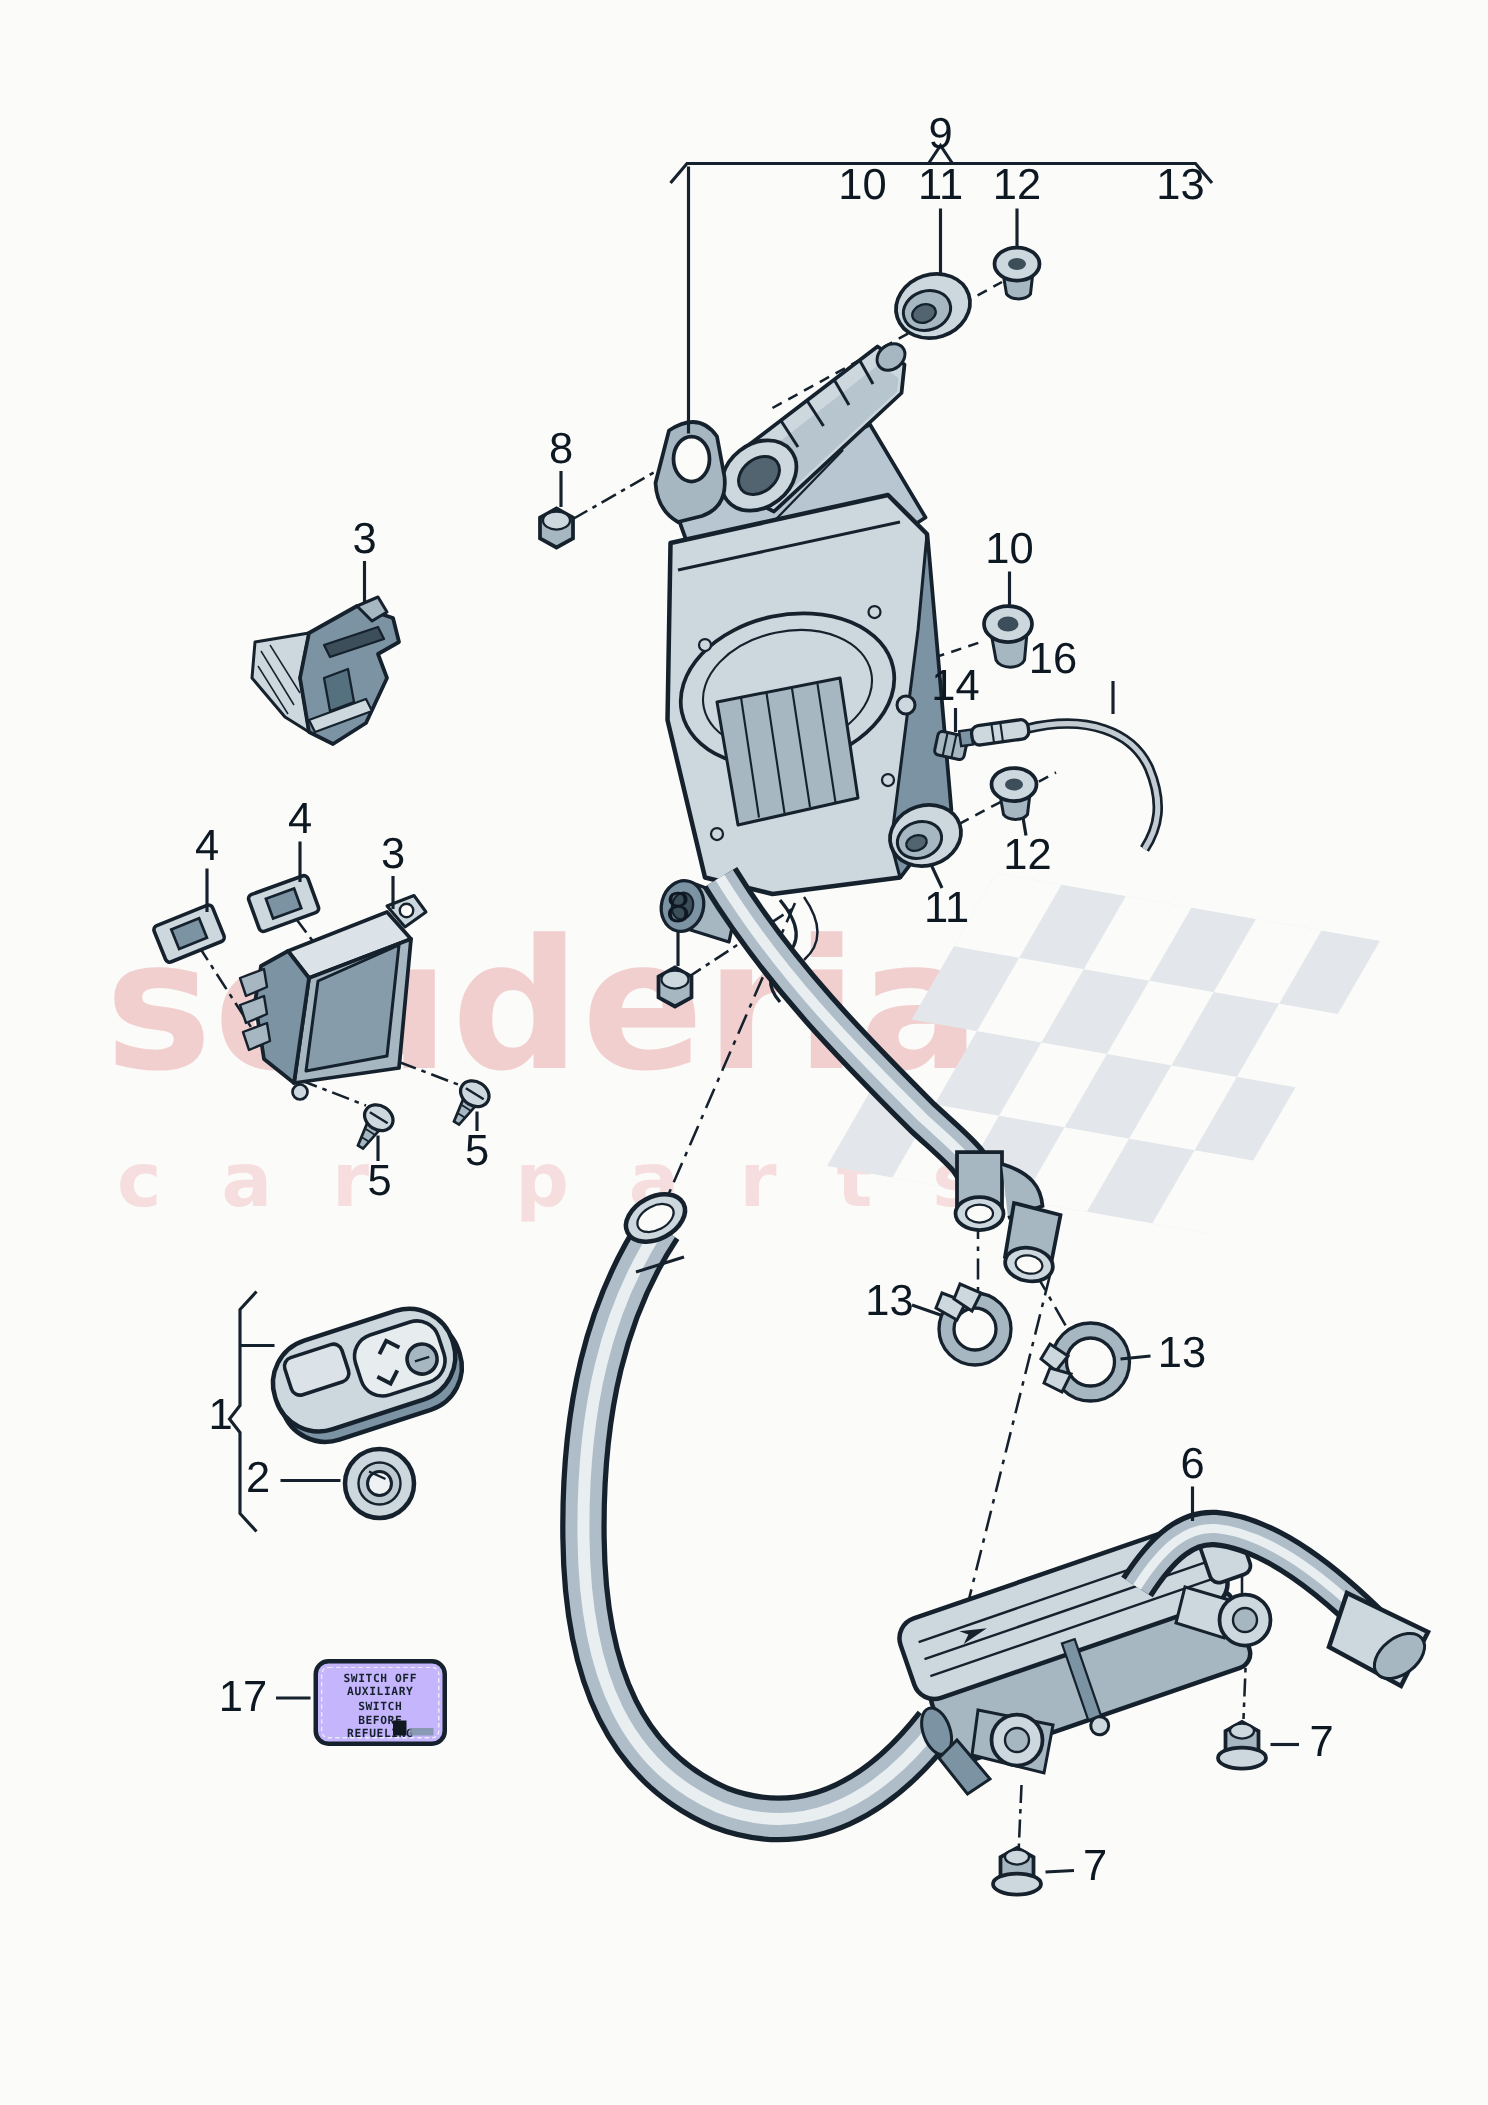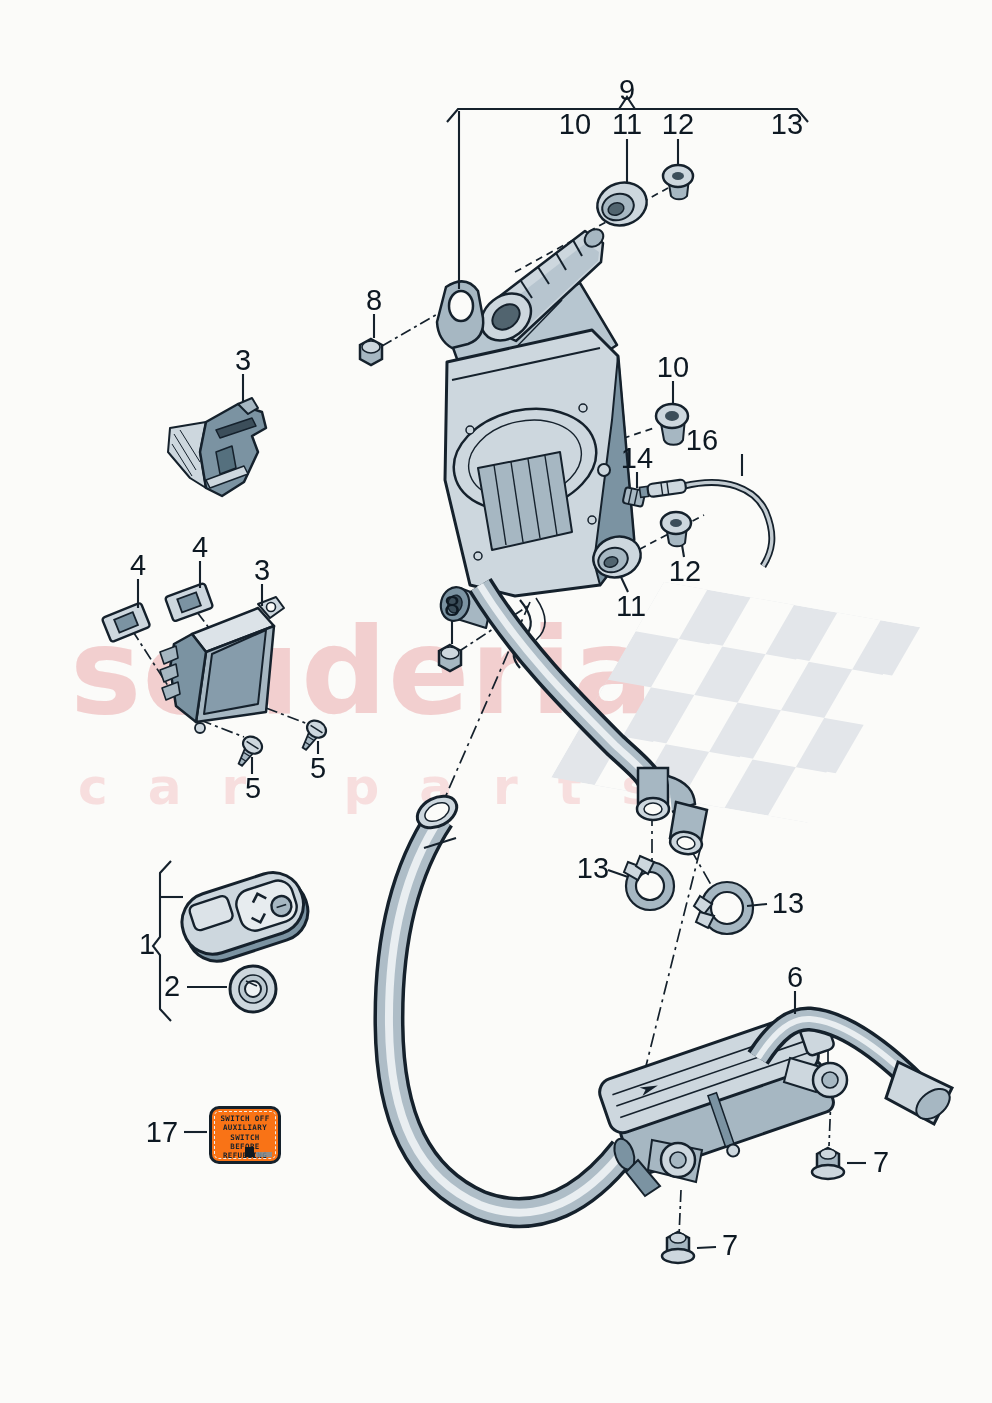--- a/index.html
+++ b/index.html
@@ -28,22 +28,22 @@
   
   #art{position:absolute;left:0;top:0;}
   
   .callout{
     position:absolute;transform:translate(-50%,-50%);
     font:400 29px/1 "Liberation Sans",sans-serif;color:#0d1822;
     white-space:nowrap;user-select:none;
   }
   
   .sticker{
-    position:absolute;left:209px;top:1106px;width:72px;height:58px;
-    box-sizing:border-box;background:#f97316;border:3px solid #15212c;
+    position:absolute;left:209px;top:1106px;width:89px;height:58px;
+    box-sizing:border-box;background:#c4b5fd;border:3px solid #15212c;
     border-radius:10px;outline:1.5px dashed #e8edf0;outline-offset:-6px;
     text-align:center;padding-top:5px;
   }
   .sticker-line{
     display:block;font:700 7.5px/9.3px "DejaVu Sans Mono",monospace;
     letter-spacing:.4px;color:#15212c;
   }
   .sticker-code{position:absolute;right:6px;bottom:4px;display:flex;gap:2px;align-items:flex-end;}
   .code-box{display:inline-block;width:9px;height:10px;background:#10191f;}
   .code-smudge{display:inline-block;width:16px;height:5px;background:#7c93a1;opacity:.8;}

